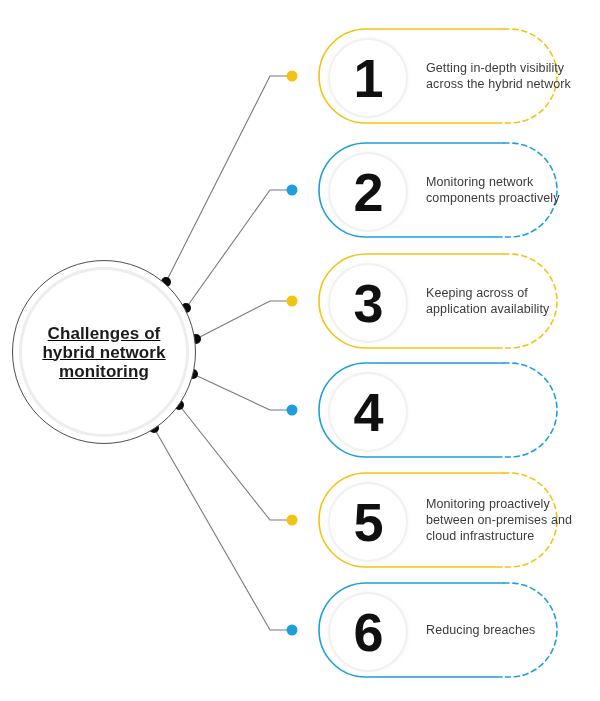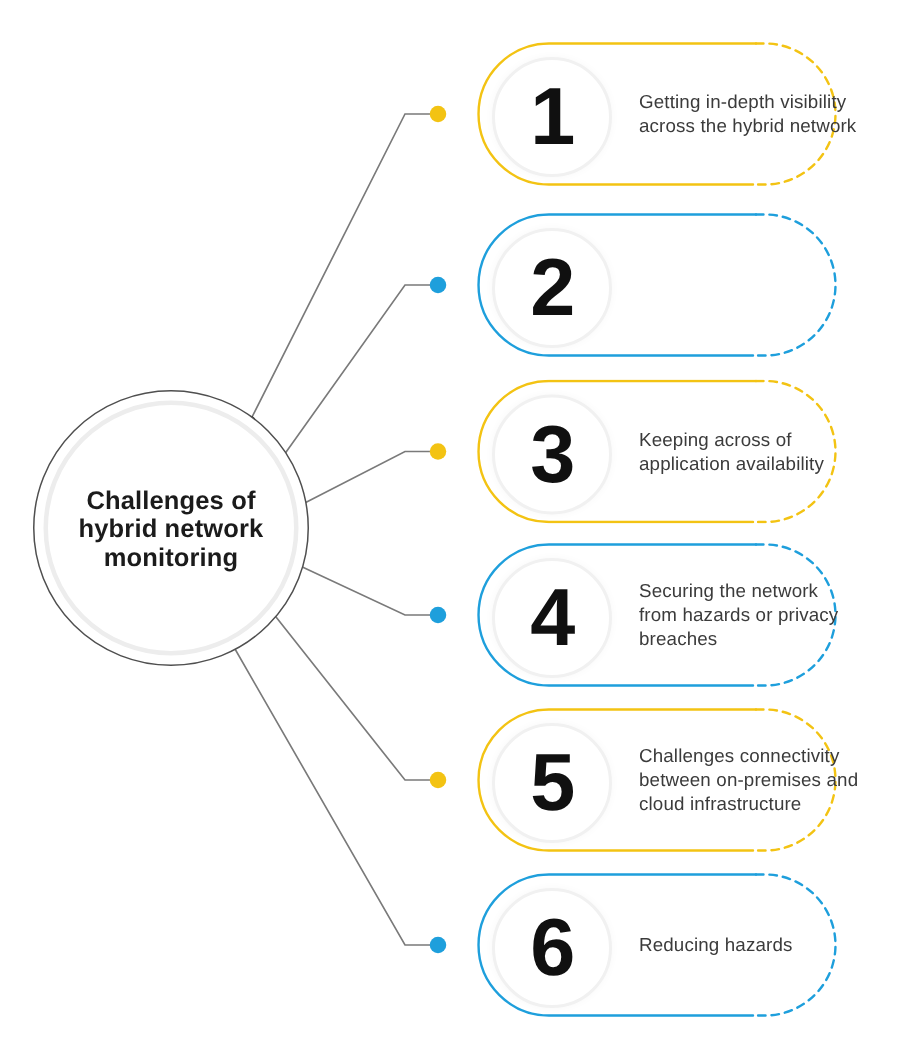--- a/index.html
+++ b/index.html
@@ -12,23 +12,23 @@
   .accent--blue  { --accent: var(--blue); }
 
   
   .connectors { position:absolute; left:0; top:0; width:600px; height:701px; }
   .connectors polyline { fill:none; stroke:#7a7a7a; stroke-width:1.1; }
   .node-dot { fill:#0b0b0b; }
   .link-dot { fill:var(--accent); }
 
   
   .hub {
-    position:absolute; left:22px; top:260px; width:182px; height:182px;
+    position:absolute; left:12px; top:260px; width:182px; height:182px;
     border-radius:50%; border:1.2px solid #4f4f4f; background:#ffffff;
-    display:flex; align-items:center; justify-content:center;
+    display:flex; align-items:center; justify-content:center;text-decoration:underline;
   }
   .hub-inner {
     position:absolute; left:6px; top:6px; right:6px; bottom:6px;
     border-radius:50%; border:3px solid #ededed;
   }
   .hub-title {
     position:relative; text-align:center; white-space:pre-line;
     font-size:17px; line-height:19px; font-weight:bold; color:#1b1b1b;
     letter-spacing:0.1px;
   }
@@ -113,20 +113,22 @@
   </section>
 
   <section class="pill accent--blue" style="top:142px">
     <svg class="pill-border" viewBox="0 0 240 96" xmlns="http://www.w3.org/2000/svg">
       <path class="solid" d="M 186 1 H 48 A 47 47 0 0 0 48 95 H 184"></path>
       <path class="dashed" d="M 186 1 H 192 A 47 47 0 0 1 192 95 H 184"></path>
     </svg>
     <div class="num-circle">
       <span class="num">2</span>
     </div>
+    <p class="pill-text">Monitoring network
+components proactively</p>
   </section>
 
   <section class="pill accent--yellow" style="top:253px">
     <svg class="pill-border" viewBox="0 0 240 96" xmlns="http://www.w3.org/2000/svg">
       <path class="solid" d="M 186 1 H 48 A 47 47 0 0 0 48 95 H 184"></path>
       <path class="dashed" d="M 186 1 H 192 A 47 47 0 0 1 192 95 H 184"></path>
     </svg>
     <div class="num-circle">
       <span class="num">3</span>
     </div>
@@ -135,42 +137,39 @@
   </section>
 
   <section class="pill accent--blue" style="top:362px">
     <svg class="pill-border" viewBox="0 0 240 96" xmlns="http://www.w3.org/2000/svg">
       <path class="solid" d="M 186 1 H 48 A 47 47 0 0 0 48 95 H 184"></path>
       <path class="dashed" d="M 186 1 H 192 A 47 47 0 0 1 192 95 H 184"></path>
     </svg>
     <div class="num-circle">
       <span class="num">4</span>
     </div>
-    <p class="pill-text">Securing the network
-from hazards or privacy
-breaches</p>
   </section>
 
   <section class="pill accent--yellow" style="top:472px">
     <svg class="pill-border" viewBox="0 0 240 96" xmlns="http://www.w3.org/2000/svg">
       <path class="solid" d="M 186 1 H 48 A 47 47 0 0 0 48 95 H 184"></path>
       <path class="dashed" d="M 186 1 H 192 A 47 47 0 0 1 192 95 H 184"></path>
     </svg>
     <div class="num-circle">
       <span class="num">5</span>
     </div>
-    <p class="pill-text">Challenges connectivity
+    <p class="pill-text">Monitoring proactively
 between on-premises and
 cloud infrastructure</p>
   </section>
 
   <section class="pill accent--blue" style="top:582px">
     <svg class="pill-border" viewBox="0 0 240 96" xmlns="http://www.w3.org/2000/svg">
       <path class="solid" d="M 186 1 H 48 A 47 47 0 0 0 48 95 H 184"></path>
       <path class="dashed" d="M 186 1 H 192 A 47 47 0 0 1 192 95 H 184"></path>
     </svg>
     <div class="num-circle">
       <span class="num">6</span>
     </div>
-    <p class="pill-text">Reducing hazards</p>
+    <p class="pill-text">Reducing breaches</p>
   </section>
 
 </div>
 
 </body></html>

